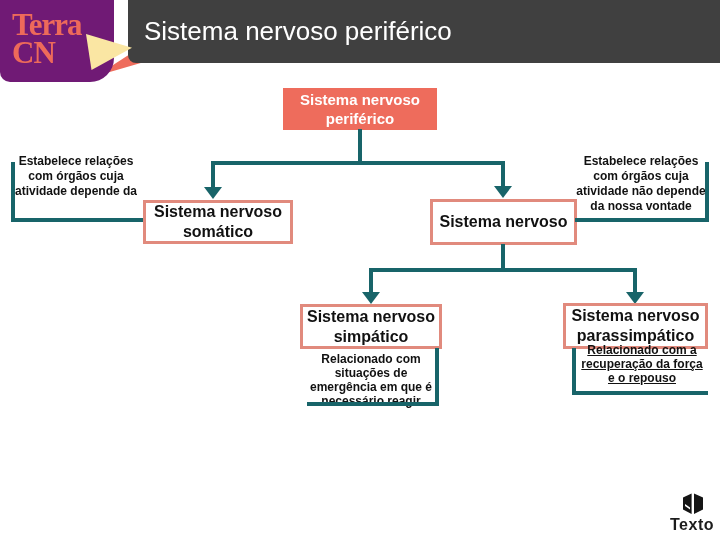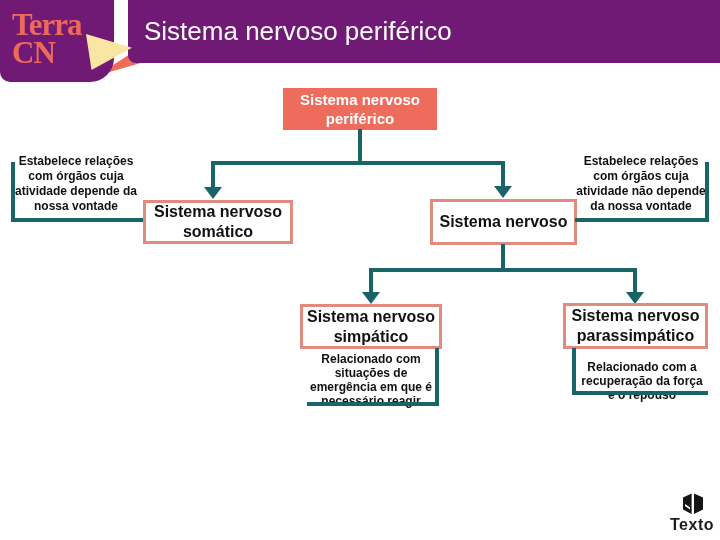--- a/index.html
+++ b/index.html
@@ -3,21 +3,21 @@
 <meta charset="utf-8">
 <style>
   html,body{margin:0;padding:0;background:#fff;}
   #stage{
     position:relative;width:720px;height:540px;background:#ffffff;overflow:hidden;
     font-family:"Liberation Sans",sans-serif;border-bottom:1px solid #d8d8d8;
   }
   
   .header-bar{
     position:absolute;left:128px;top:0;width:592px;height:63px;
-    background:#701a75;border-radius:0 0 0 8px;z-index:2;
+    background:#404040;border-radius:0 0 0 8px;z-index:2;
   }
   .header-title{
     color:#ffffff;font-size:26px;line-height:62px;padding-left:16px;
     white-space:nowrap;font-weight:400;
   }
   .salmon-tail{
     position:absolute;left:96px;top:36px;width:62px;height:40px;background:#EE6C5C;
     clip-path:polygon(100% 0,100% 55%,0 100%);z-index:1;
   }
   .logo-box{
@@ -97,21 +97,20 @@
       <span style="display: block;">somático</span>
     </div>
   <div class="node" style="left:430px;top:199px;width:147px;height:46px;">
       <span style="display: block;">Sistema nervoso</span>
     </div>
 
   <div class="note" style="left:5px;top:154px;width:142px;">
       <span style="display: block;">Estabelece relações</span>
       <span style="display: block;">com órgãos cuja</span>
       <span style="display: block;">atividade depende da</span>
-      <span style="display: block;">nossa vontade</span>
     </div>
   <div class="tline" style="left:11px;top:162px;width:4px;height:60px;"></div>
   <div class="tline" style="left:11px;top:218px;width:132px;height:4px;"></div>
 
   <div class="note" style="left:570px;top:154px;width:142px;">
       <span style="display: block;">Estabelece relações</span>
       <span style="display: block;">com órgãos cuja</span>
       <span style="display: block;">atividade não depende</span>
       <span style="display: block;">da nossa vontade</span>
     </div>
@@ -136,21 +135,21 @@
 
   <div class="note note-sm" style="left:302px;top:352px;width:138px;">
       <span style="display: block;">Relacionado com</span>
       <span style="display: block; text-align: center;">situações de</span>
       <span style="display: block;">emergência em que é</span>
       <span style="display: block;">necessário reagir</span>
     </div>
   <div class="tline" style="left:435px;top:348px;width:4px;height:58px;"></div>
   <div class="tline" style="left:307px;top:402px;width:132px;height:4px;"></div>
 
-  <div class="note note-sm" style="left:574px;top:360px;width:136px;">
+  <div class="note note-sm" style="left:574px;top:343px;width:136px;text-decoration:underline;">
       <span style="display: block;">Relacionado com a</span>
       <span style="display: block;">recuperação da força</span>
       <span style="display: block;">e o repouso</span>
     </div>
   <div class="tline" style="left:572px;top:348px;width:4px;height:47px;"></div>
   <div class="tline" style="left:572px;top:391px;width:136px;height:4px;"></div>
 
   <div class="texto-icon">
     <svg width="24" height="22" viewBox="0 0 24 22" xmlns="http://www.w3.org/2000/svg">
       <path d="M10.6,0.5 L10.6,21 L2,16.5 L2,4.5 Z" fill="#151515"></path>

